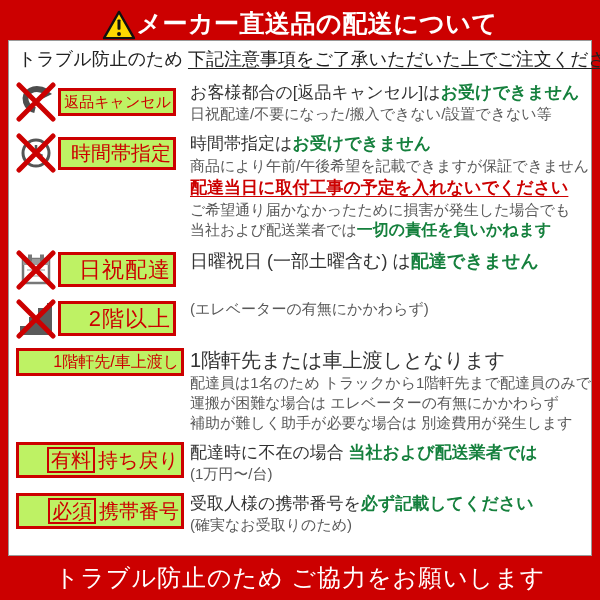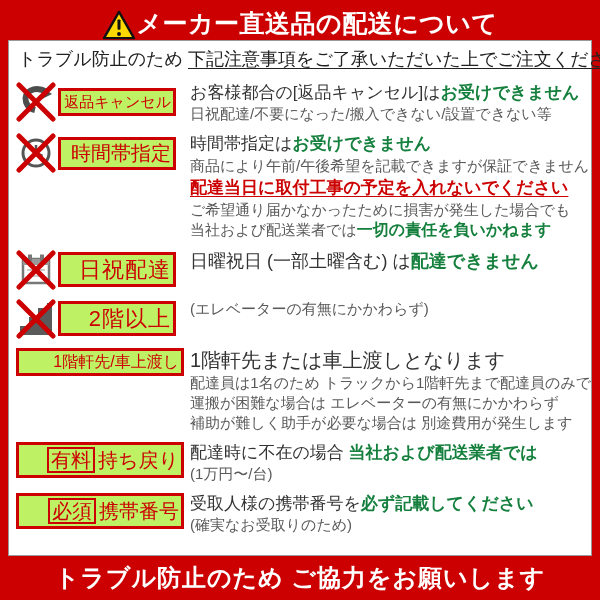--- a/index.html
+++ b/index.html
@@ -60,21 +60,21 @@
   .red{color:#15803d;font-weight:bold;}
   .red-u{
     color:#cc0000;font-weight:bold;font-size:17px;line-height:1.4;
     text-decoration:underline;text-underline-offset:3px;white-space:nowrap;
   }
   .gray{font-size:15px;color:#595959;line-height:1.33;white-space:nowrap;}
   
   .footer{
     height:44px;
     display:flex;align-items:center;justify-content:center;
-    color:#ffffff;font-size:24px;font-weight:bold;letter-spacing:1px;
+    color:#ffffff;font-size:24px;font-weight:normal;letter-spacing:1px;
   }
 </style>
 </head>
 <body>
 
 <div class="header">
   <span>
     <svg class="warn-svg" width="34" height="30" viewBox="0 0 36 32">
       <path d="M18 2 L34 30 L2 30 Z" fill="#ffd800" stroke="#111" stroke-width="2.5" stroke-linejoin="round"></path>
       <rect x="16.4" y="10" width="3.2" height="11" rx="1" fill="#111"></rect>

